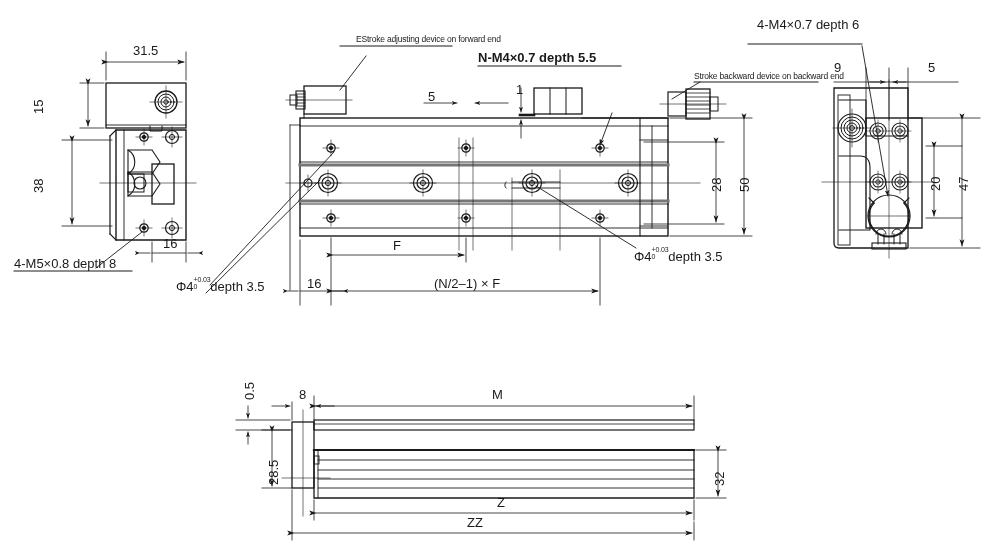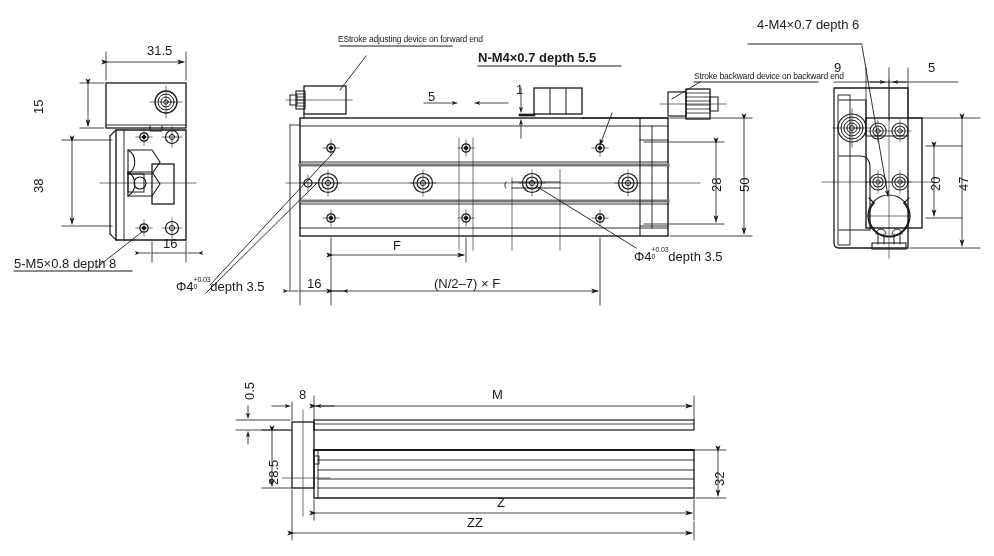--- a/index.html
+++ b/index.html
@@ -365,36 +365,36 @@
     <line x1="316" y1="513" x2="692" y2="513" marker-start="url(#ah)" marker-end="url(#ah)"></line>
 
     <line x1="292" y1="490" x2="292" y2="540"></line>
     <line x1="694" y1="522" x2="694" y2="540"></line>
     <line x1="294" y1="533" x2="692" y2="533" marker-start="url(#ah)" marker-end="url(#ah)"></line>
   </g>
 
   </g>
 </svg>
 
-<div class="lbl" style="left:147px;top:44px;">31.5</div>
+<div class="lbl" style="left:133px;top:44px;">31.5</div>
 <div class="lbl rot" style="left:32px;top:114px;">15</div>
 <div class="lbl rot" style="left:32px;top:193px;">38</div>
 <div class="lbl" style="left:163px;top:237px;">16</div>
-<div class="lbl" style="left:14px;top:257px;">5-M5×0.8 depth 8</div>
-
-<div class="lbl tiny" style="left:338px;top:35px;">EStroke adjusting device on forward end</div>
+<div class="lbl" style="left:14px;top:257px;">4-M5×0.8 depth 8</div>
+
+<div class="lbl tiny" style="left:356px;top:35px;">EStroke adjusting device on forward end</div>
 <div class="lbl tiny" style="left:694px;top:72px;">Stroke backward device on backward end</div>
 <div class="lbl" style="left:478px;top:51px;font-weight:bold;">N-M4×0.7 depth 5.5</div>
 <div class="lbl" style="left:428px;top:90px;">5</div>
 <div class="lbl" style="left:516px;top:83px;">1</div>
 <div class="lbl rot" style="left:710px;top:192px;">28</div>
 <div class="lbl rot" style="left:738px;top:192px;">50</div>
 <div class="lbl" style="left:393px;top:239px;">F</div>
 <div class="lbl" style="left:307px;top:277px;">16</div>
-<div class="lbl" style="left:434px;top:277px;">(N/2–7) × F</div>
+<div class="lbl" style="left:434px;top:277px;">(N/2–1) × F</div>
 
 <div class="lbl" style="left:176px;top:276px;">
   <span>Φ4</span><span class="tol"><i>+0.03</i><i>0</i></span><span>depth 3.5</span>
 </div>
 <div class="lbl" style="left:634px;top:246px;">
   <span>Φ4</span><span class="tol"><i>+0.03</i><i>0</i></span><span>depth 3.5</span>
 </div>
 
 <div class="lbl" style="left:757px;top:18px;">4-M4×0.7 depth 6</div>
 <div class="lbl" style="left:834px;top:61px;">9</div>

